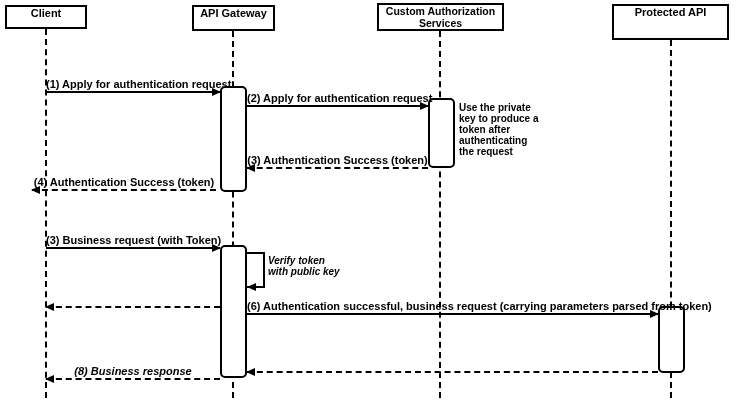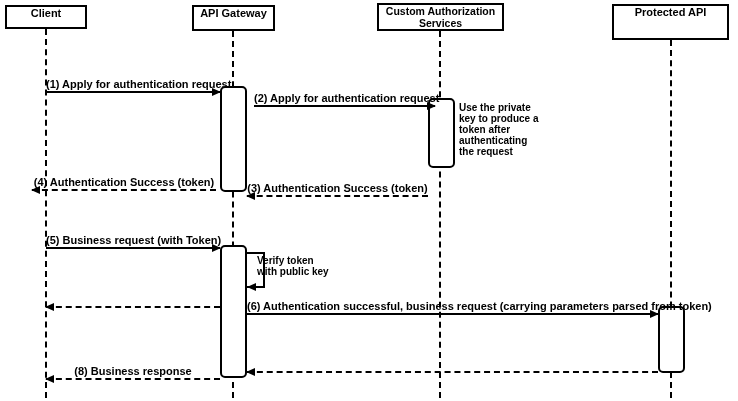--- a/index.html
+++ b/index.html
@@ -120,67 +120,67 @@
   <div class="activation" style="left:428px; top:98px; width:27px; height:70px;"></div>
   <div class="activation" style="left:220px; top:245px; width:27px; height:133px;"></div>
   <div class="activation" style="left:658px; top:306px; width:27px; height:67px;"></div>
 
   <div class="msg" style="left:46px; top:79px; width:174px;">
     <div class="msg-label">(1) Apply for authentication request</div>
     <div class="msg-line"></div>
     <div class="arrowhead to-right"></div>
   </div>
 
-  <div class="msg" style="left:254px; top:93px; width:181px;">
+  <div class="msg" style="left:247px; top:93px; width:181px;">
     <div class="msg-label">(2) Apply for authentication request</div>
     <div class="msg-line"></div>
     <div class="arrowhead to-right"></div>
   </div>
 
-  <div class="msg" style="left:247px; top:155px; width:181px;margin-top:28px;">
+  <div class="msg" style="left:247px; top:155px; width:181px;">
     <div class="msg-label">(3) Authentication Success (token)</div>
     <div class="msg-line dashed"></div>
     <div class="arrowhead to-left"></div>
   </div>
 
   <div class="msg" style="left:32px; top:177px; width:184px;">
     <div class="msg-label">(4) Authentication Success (token)</div>
     <div class="msg-line dashed"></div>
     <div class="arrowhead to-left"></div>
   </div>
 
   <div class="msg" style="left:46px; top:235px; width:174px;">
-    <div class="msg-label">(5) Business request (with Token)</div>
+    <div class="msg-label">(3) Business request (with Token)</div>
     <div class="msg-line"></div>
     <div class="arrowhead to-right"></div>
   </div>
 
   <div class="self-loop" style="left:247px; top:252px; width:18px; height:36px;">
     <div class="arrowhead to-left"></div>
   </div>
-  <div class="free-label" style="left:257px; top:255px;">Verify token
+  <div class="free-label" style="left:268px; top:255px;font-style:italic;">Verify token
 with public key</div>
 
   <div class="msg" style="left:46px; top:294px; width:174px;">
     <div class="msg-line dashed"></div>
     <div class="arrowhead to-left"></div>
   </div>
 
   <div class="msg" style="left:247px; top:301px; width:411px;">
     <div class="msg-label">(6) Authentication successful, business request (carrying parameters parsed from token)</div>
     <div class="msg-line"></div>
     <div class="arrowhead to-right"></div>
   </div>
 
   <div class="msg" style="left:247px; top:359px; width:411px;">
     <div class="msg-line dashed"></div>
     <div class="arrowhead to-left"></div>
   </div>
 
-  <div class="msg" style="left:46px; top:366px; width:174px;">
+  <div class="msg" style="left:46px; top:366px; width:174px;font-style:italic;">
     <div class="msg-label">(8) Business response</div>
     <div class="msg-line dashed"></div>
     <div class="arrowhead to-left"></div>
   </div>
 
   <div class="free-label" style="left:459px; top:102px;">Use the private
 key to produce a
 token after
 authenticating
 the request</div>

